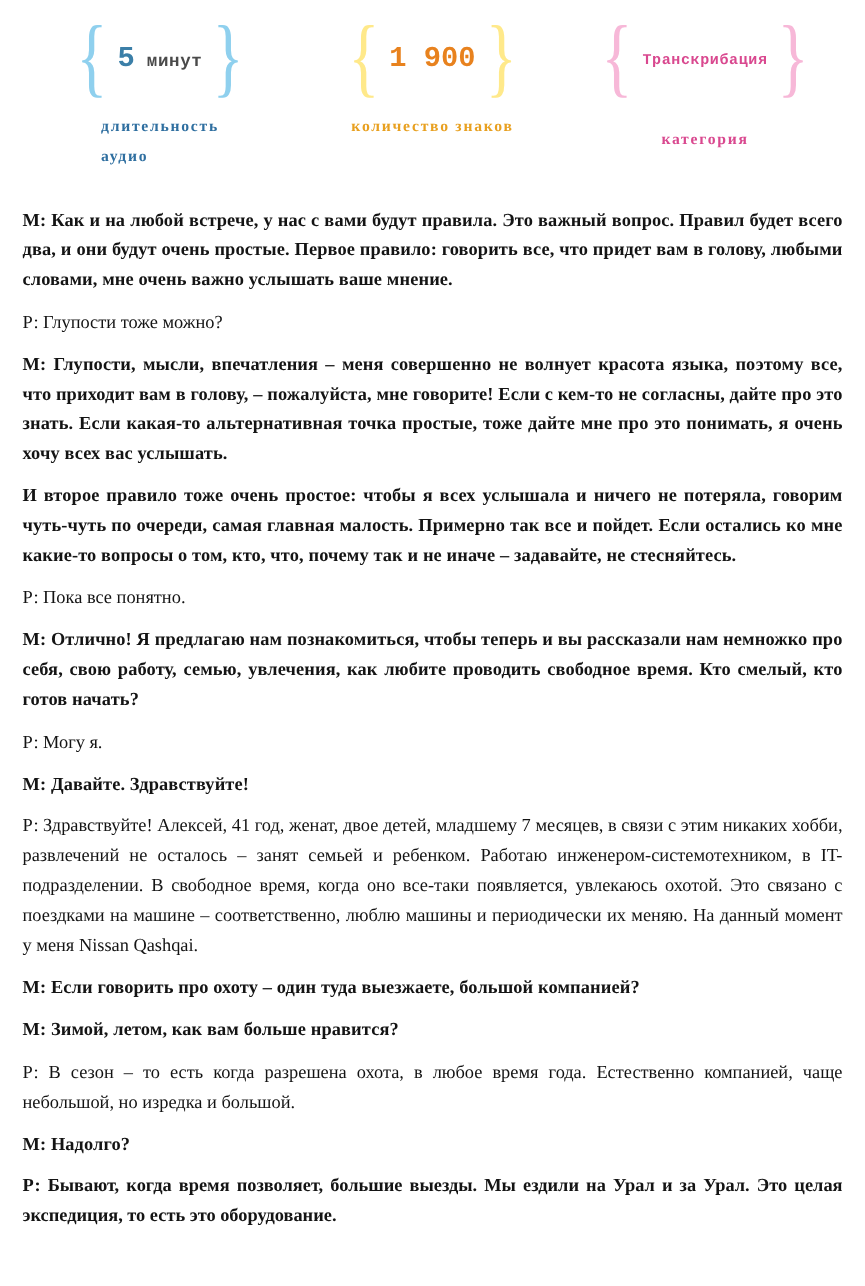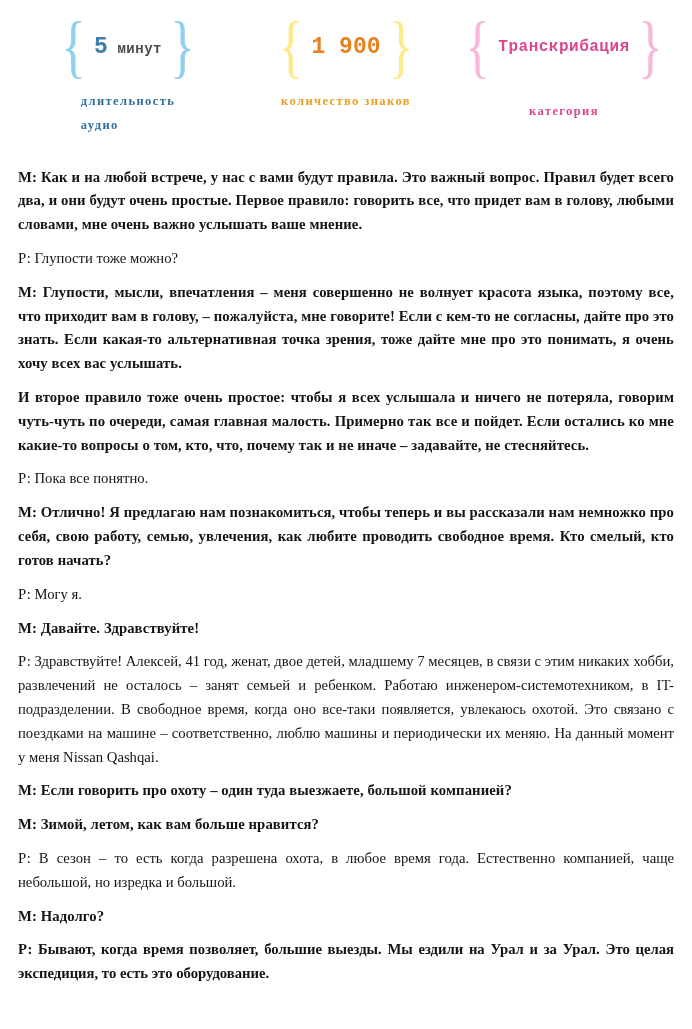--- a/index.html
+++ b/index.html
@@ -80,21 +80,21 @@
   .c-blue .brace { color: #8fd0ee; }
   .c-blue .stat-value .big { color: #3b7fa8; }
   .c-blue .stat-value .small { color: #4a4a4a; }
   .c-blue .stat-caption { color: #2f6fa0; }
 
   .c-yellow .brace { color: #ffe98a; }
   .c-yellow .stat-value .big { color: #e8821e; text-align: center; }
   .c-yellow .stat-caption { color: #e8a020; }
 
   .c-pink .brace { color: #f7b8d8; }
-  .c-pink .stat-value .small { color: #d9488f; font-size: 16px; }
+  .c-pink .stat-value .small { color: #d9488f; font-size: 12px; }
   .c-pink .stat-caption { color: #d9488f; margin-top: 28px; }
 
   
   .transcript {
     padding: 28px 18px 20px 18px;
   }
   .para {
     font-size: 14.7px;
     line-height: 1.62;
     margin: 0 0 10px 0;
@@ -150,21 +150,21 @@
         <span class="brace r">}</span>
       </div>
       <div class="stat-caption">категория</div>
     </div>
 
   </div>
 
   <div class="transcript">
       <div class="para bold">М: Как и на любой встрече, у нас с вами будут правила. Это важный вопрос. Правил будет всего два, и они будут очень простые. Первое правило: говорить все, что придет вам в голову, любыми словами, мне очень важно услышать ваше мнение.</div>
       <div class="para">Р: Глупости тоже можно?</div>
-      <div class="para bold">М: Глупости, мысли, впечатления – меня совершенно не волнует красота языка, поэтому все, что приходит вам в голову, – пожалуйста, мне говорите! Если с кем-то не согласны, дайте про это знать. Если какая-то альтернативная точка зрения, тоже дайте мне про это понимать, я очень хочу всех вас услышать.</div>
+      <div class="para bold">М: Глупости, мысли, впечатления – меня совершенно не волнует красота языка, поэтому все, что приходит вам в голову, – пожалуйста, мне говорите! Если с кем-то не согласны, дайте про это знать. Если какая-то альтернативная точка простые, тоже дайте мне про это понимать, я очень хочу всех вас услышать.</div>
       <div class="para bold">И второе правило тоже очень простое: чтобы я всех услышала и ничего не потеряла, говорим чуть-чуть по очереди, самая главная малость. Примерно так все и пойдет. Если остались ко мне какие-то вопросы о том, кто, что, почему так и не иначе – задавайте, не стесняйтесь.</div>
       <div class="para">Р: Пока все понятно.</div>
       <div class="para bold">М: Отлично! Я предлагаю нам познакомиться, чтобы теперь и вы рассказали нам немножко про себя, свою работу, семью, увлечения, как любите проводить свободное время. Кто смелый, кто готов начать?</div>
       <div class="para">Р: Могу я.</div>
       <div class="para bold">М: Давайте. Здравствуйте!</div>
       <div class="para">Р: Здравствуйте! Алексей, 41 год, женат, двое детей, младшему 7 месяцев, в связи с этим никаких хобби, развлечений не осталось – занят семьей и ребенком. Работаю инженером-системотехником, в IT-подразделении. В свободное время, когда оно все-таки появляется, увлекаюсь охотой. Это связано с поездками на машине – соответственно, люблю машины и периодически их меняю. На данный момент у меня Nissan Qashqai.</div>
       <div class="para bold">М: Если говорить про охоту – один туда выезжаете, большой компанией?</div>
       <div class="para bold">М: Зимой, летом, как вам больше нравится?</div>
       <div class="para">Р: В сезон – то есть когда разрешена охота, в любое время года. Естественно компанией, чаще небольшой, но изредка и большой.</div>
       <div class="para bold">М: Надолго?</div>

